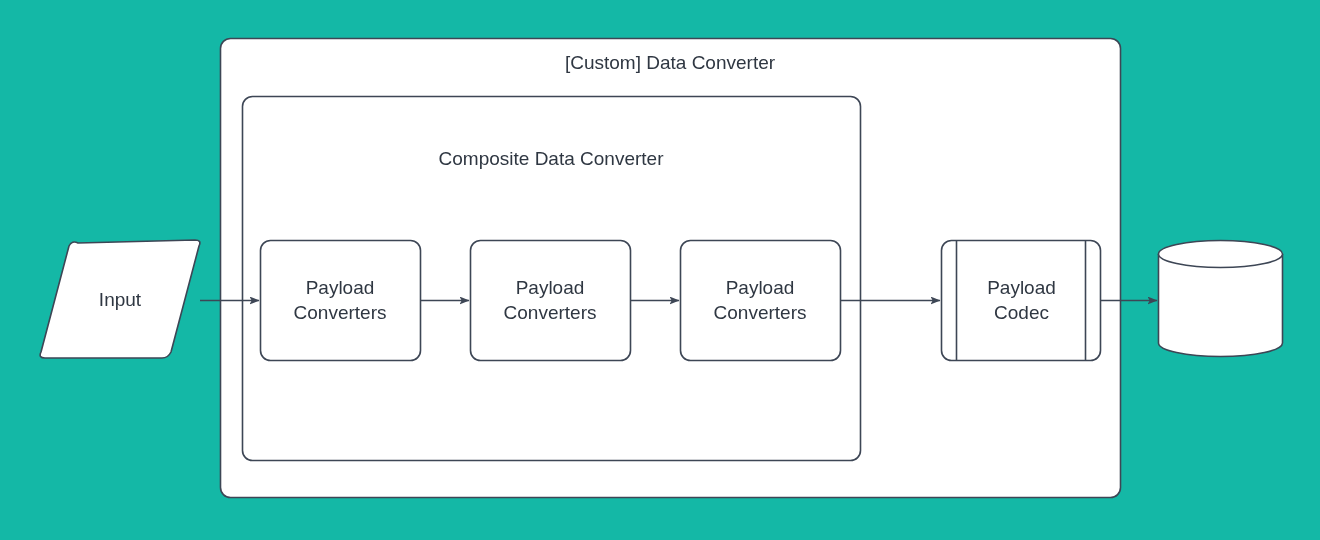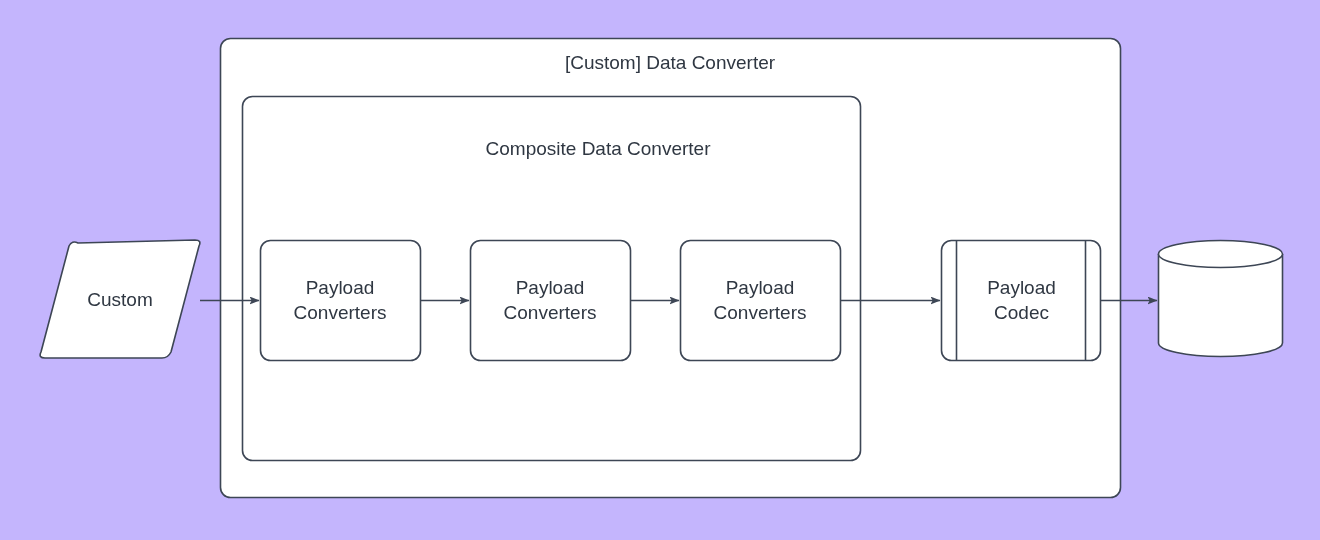--- a/index.html
+++ b/index.html
@@ -11,21 +11,21 @@
     width: 1320px;
     height: 540px;
     font-family: "Liberation Sans", sans-serif;
     color: #2f3742;
     overflow: hidden;
   }
   #canvas {
     position: relative;
     width: 1320px;
     height: 540px;
-    background: #c4b5fd;
+    background: #14b8a6;
   }
   #diagram-svg {
     position: absolute;
     left: 0;
     top: 0;
     width: 1320px;
     height: 540px;
   }
   .node-text {
     position: absolute;
@@ -94,23 +94,23 @@
 
     <line x1="200" y1="300.5" x2="259" y2="300.5" stroke="#3d4655" stroke-width="1.6" marker-end="url(#arrowhead)"></line>
     <line x1="420" y1="300.5" x2="469" y2="300.5" stroke="#3d4655" stroke-width="1.6" marker-end="url(#arrowhead)"></line>
     <line x1="631" y1="300.5" x2="679" y2="300.5" stroke="#3d4655" stroke-width="1.6" marker-end="url(#arrowhead)"></line>
     <line x1="840" y1="300.5" x2="940" y2="300.5" stroke="#3d4655" stroke-width="1.6" marker-end="url(#arrowhead)"></line>
     <line x1="1100" y1="300.5" x2="1157" y2="300.5" stroke="#3d4655" stroke-width="1.6" marker-end="url(#arrowhead)"></line>
   </svg>
 
   <div class="container-title" style="left:220px; top:52px; width:900px;">[Custom] Data Converter</div>
 
-  <div class="container-title" style="left:242px; top:138px; width:618px;margin-left:47px;">Composite Data Converter</div>
+  <div class="container-title" style="left:242px; top:148px; width:618px;">Composite Data Converter</div>
 
-  <div class="node-text" style="left:40px; top:240px; width:160px; height:120px;">Custom</div>
+  <div class="node-text" style="left:40px; top:240px; width:160px; height:120px;">Input</div>
 
   <div class="node-text" style="left:260px; top:240px; width:160px; height:120px;">Payload
 Converters</div>
 
   <div class="node-text" style="left:470px; top:240px; width:160px; height:120px;">Payload
 Converters</div>
 
   <div class="node-text" style="left:680px; top:240px; width:160px; height:120px;">Payload
 Converters</div>
 

